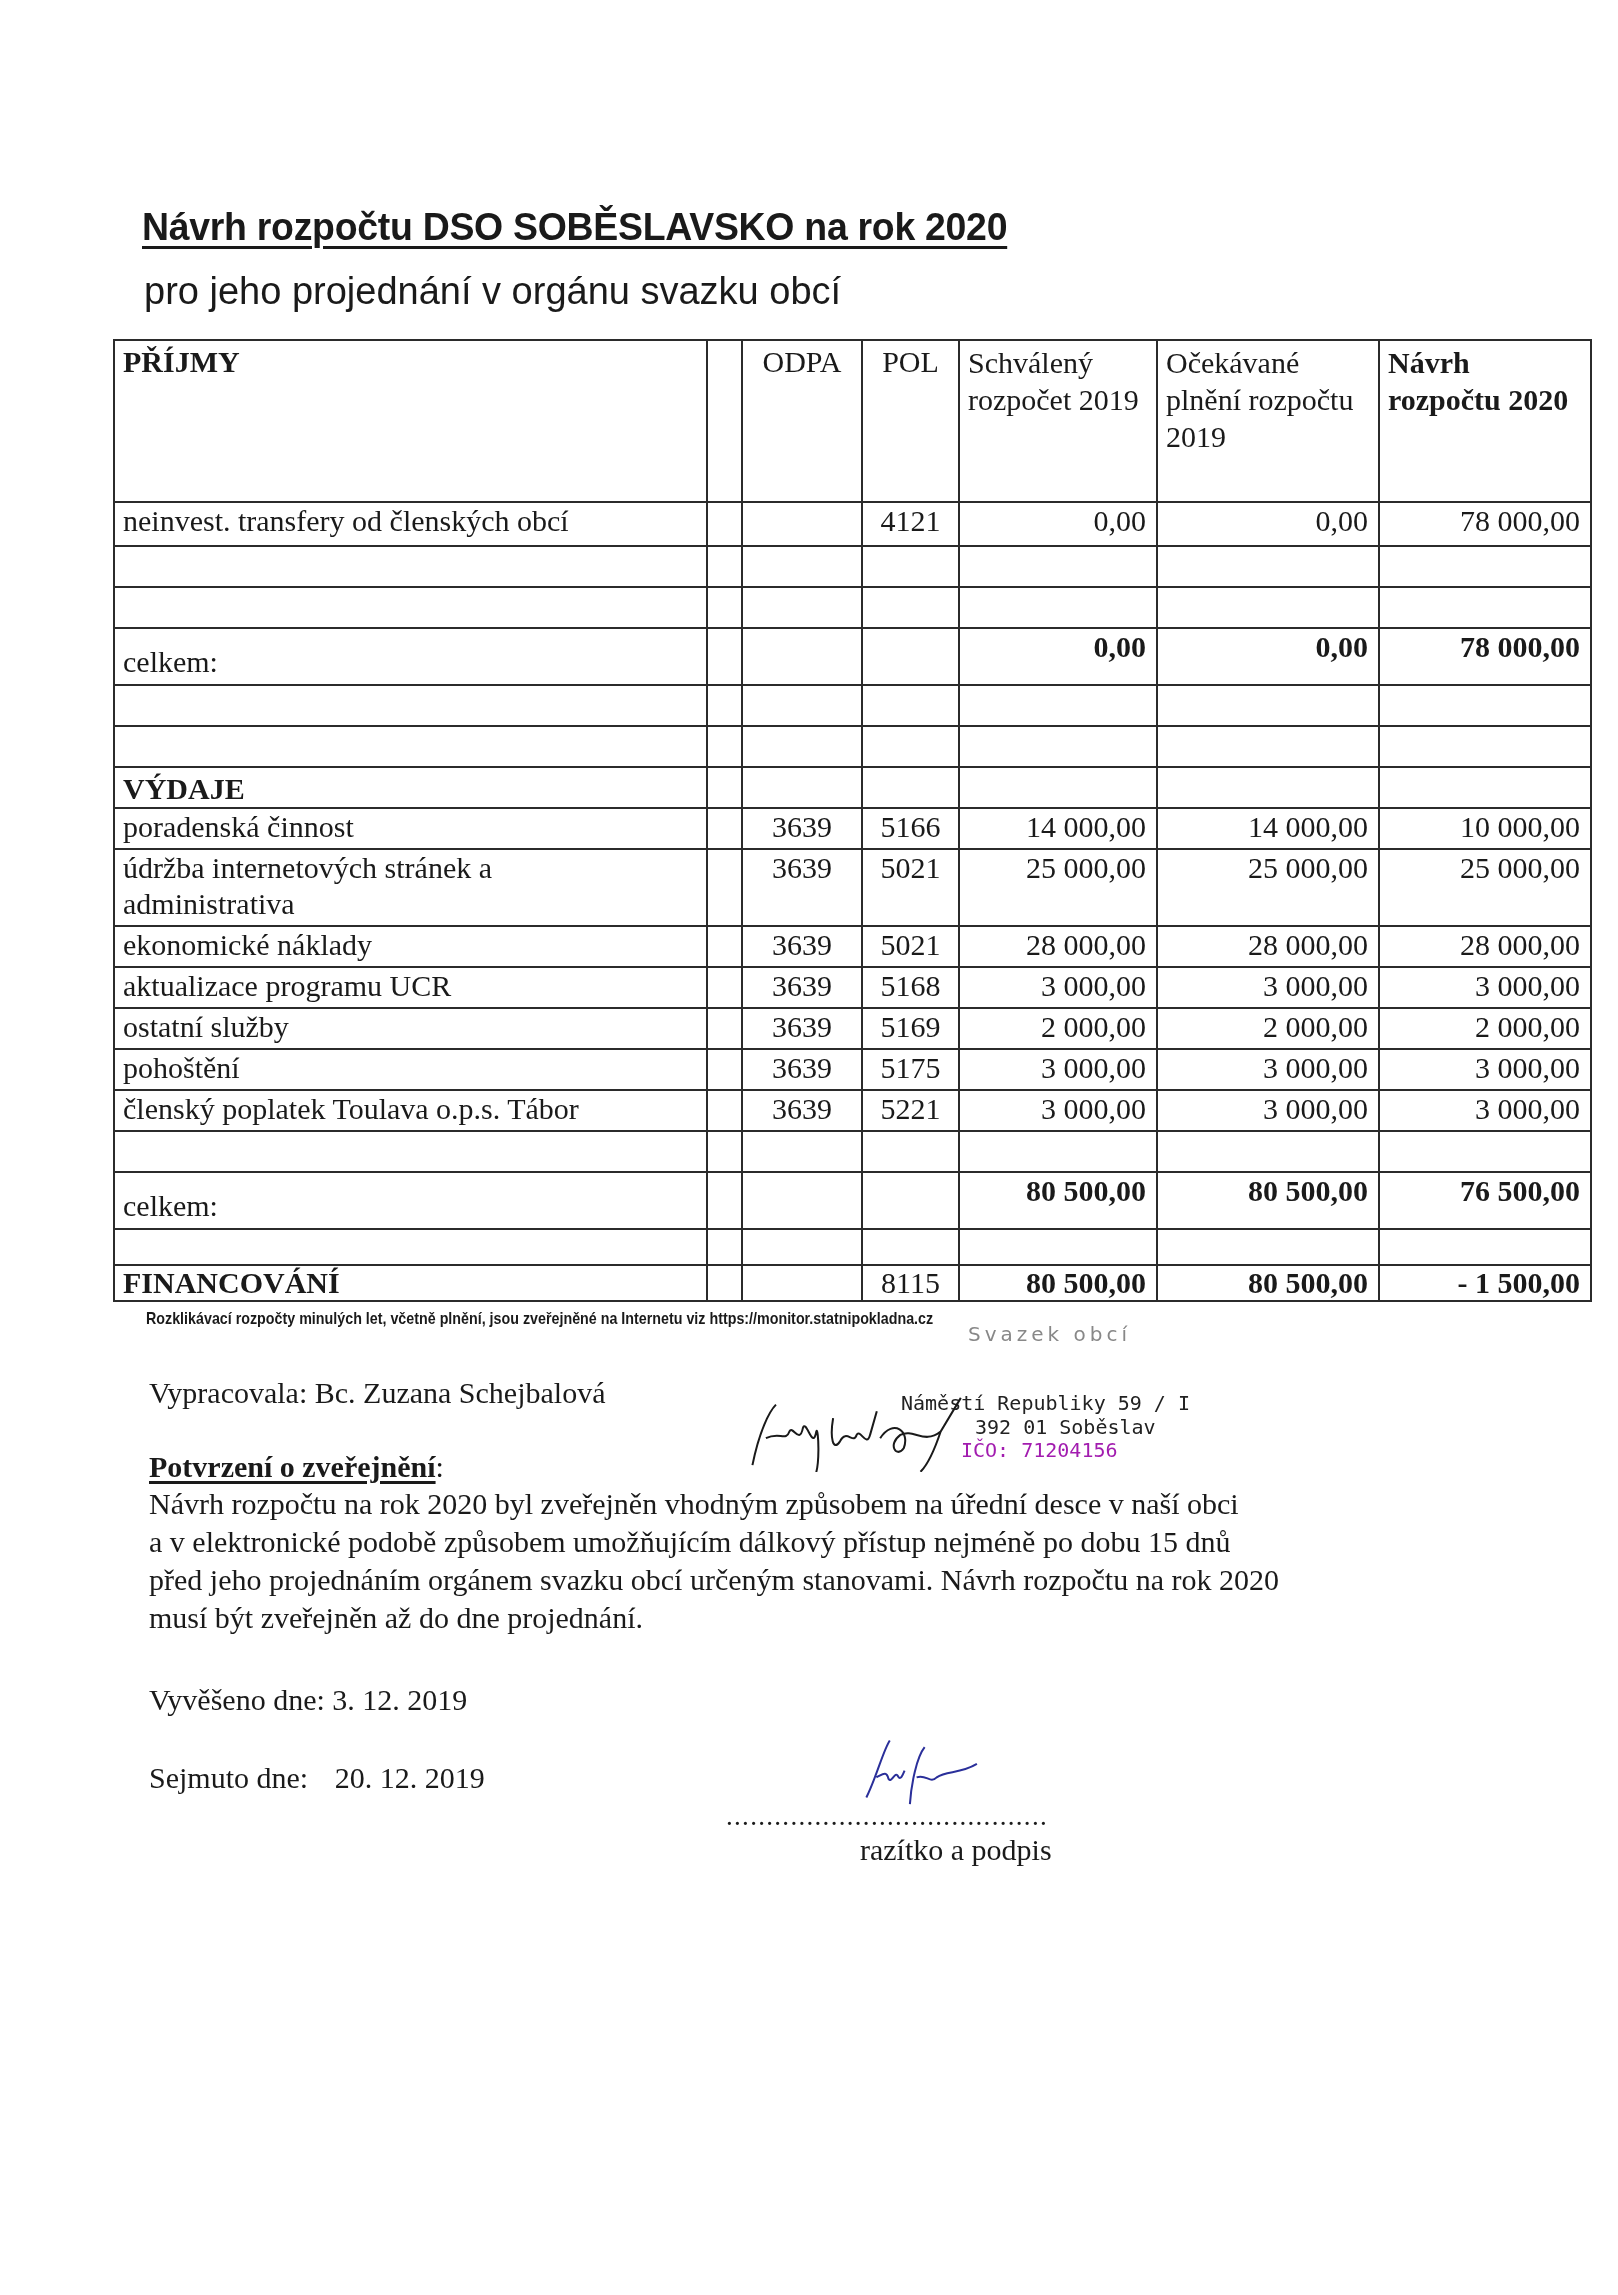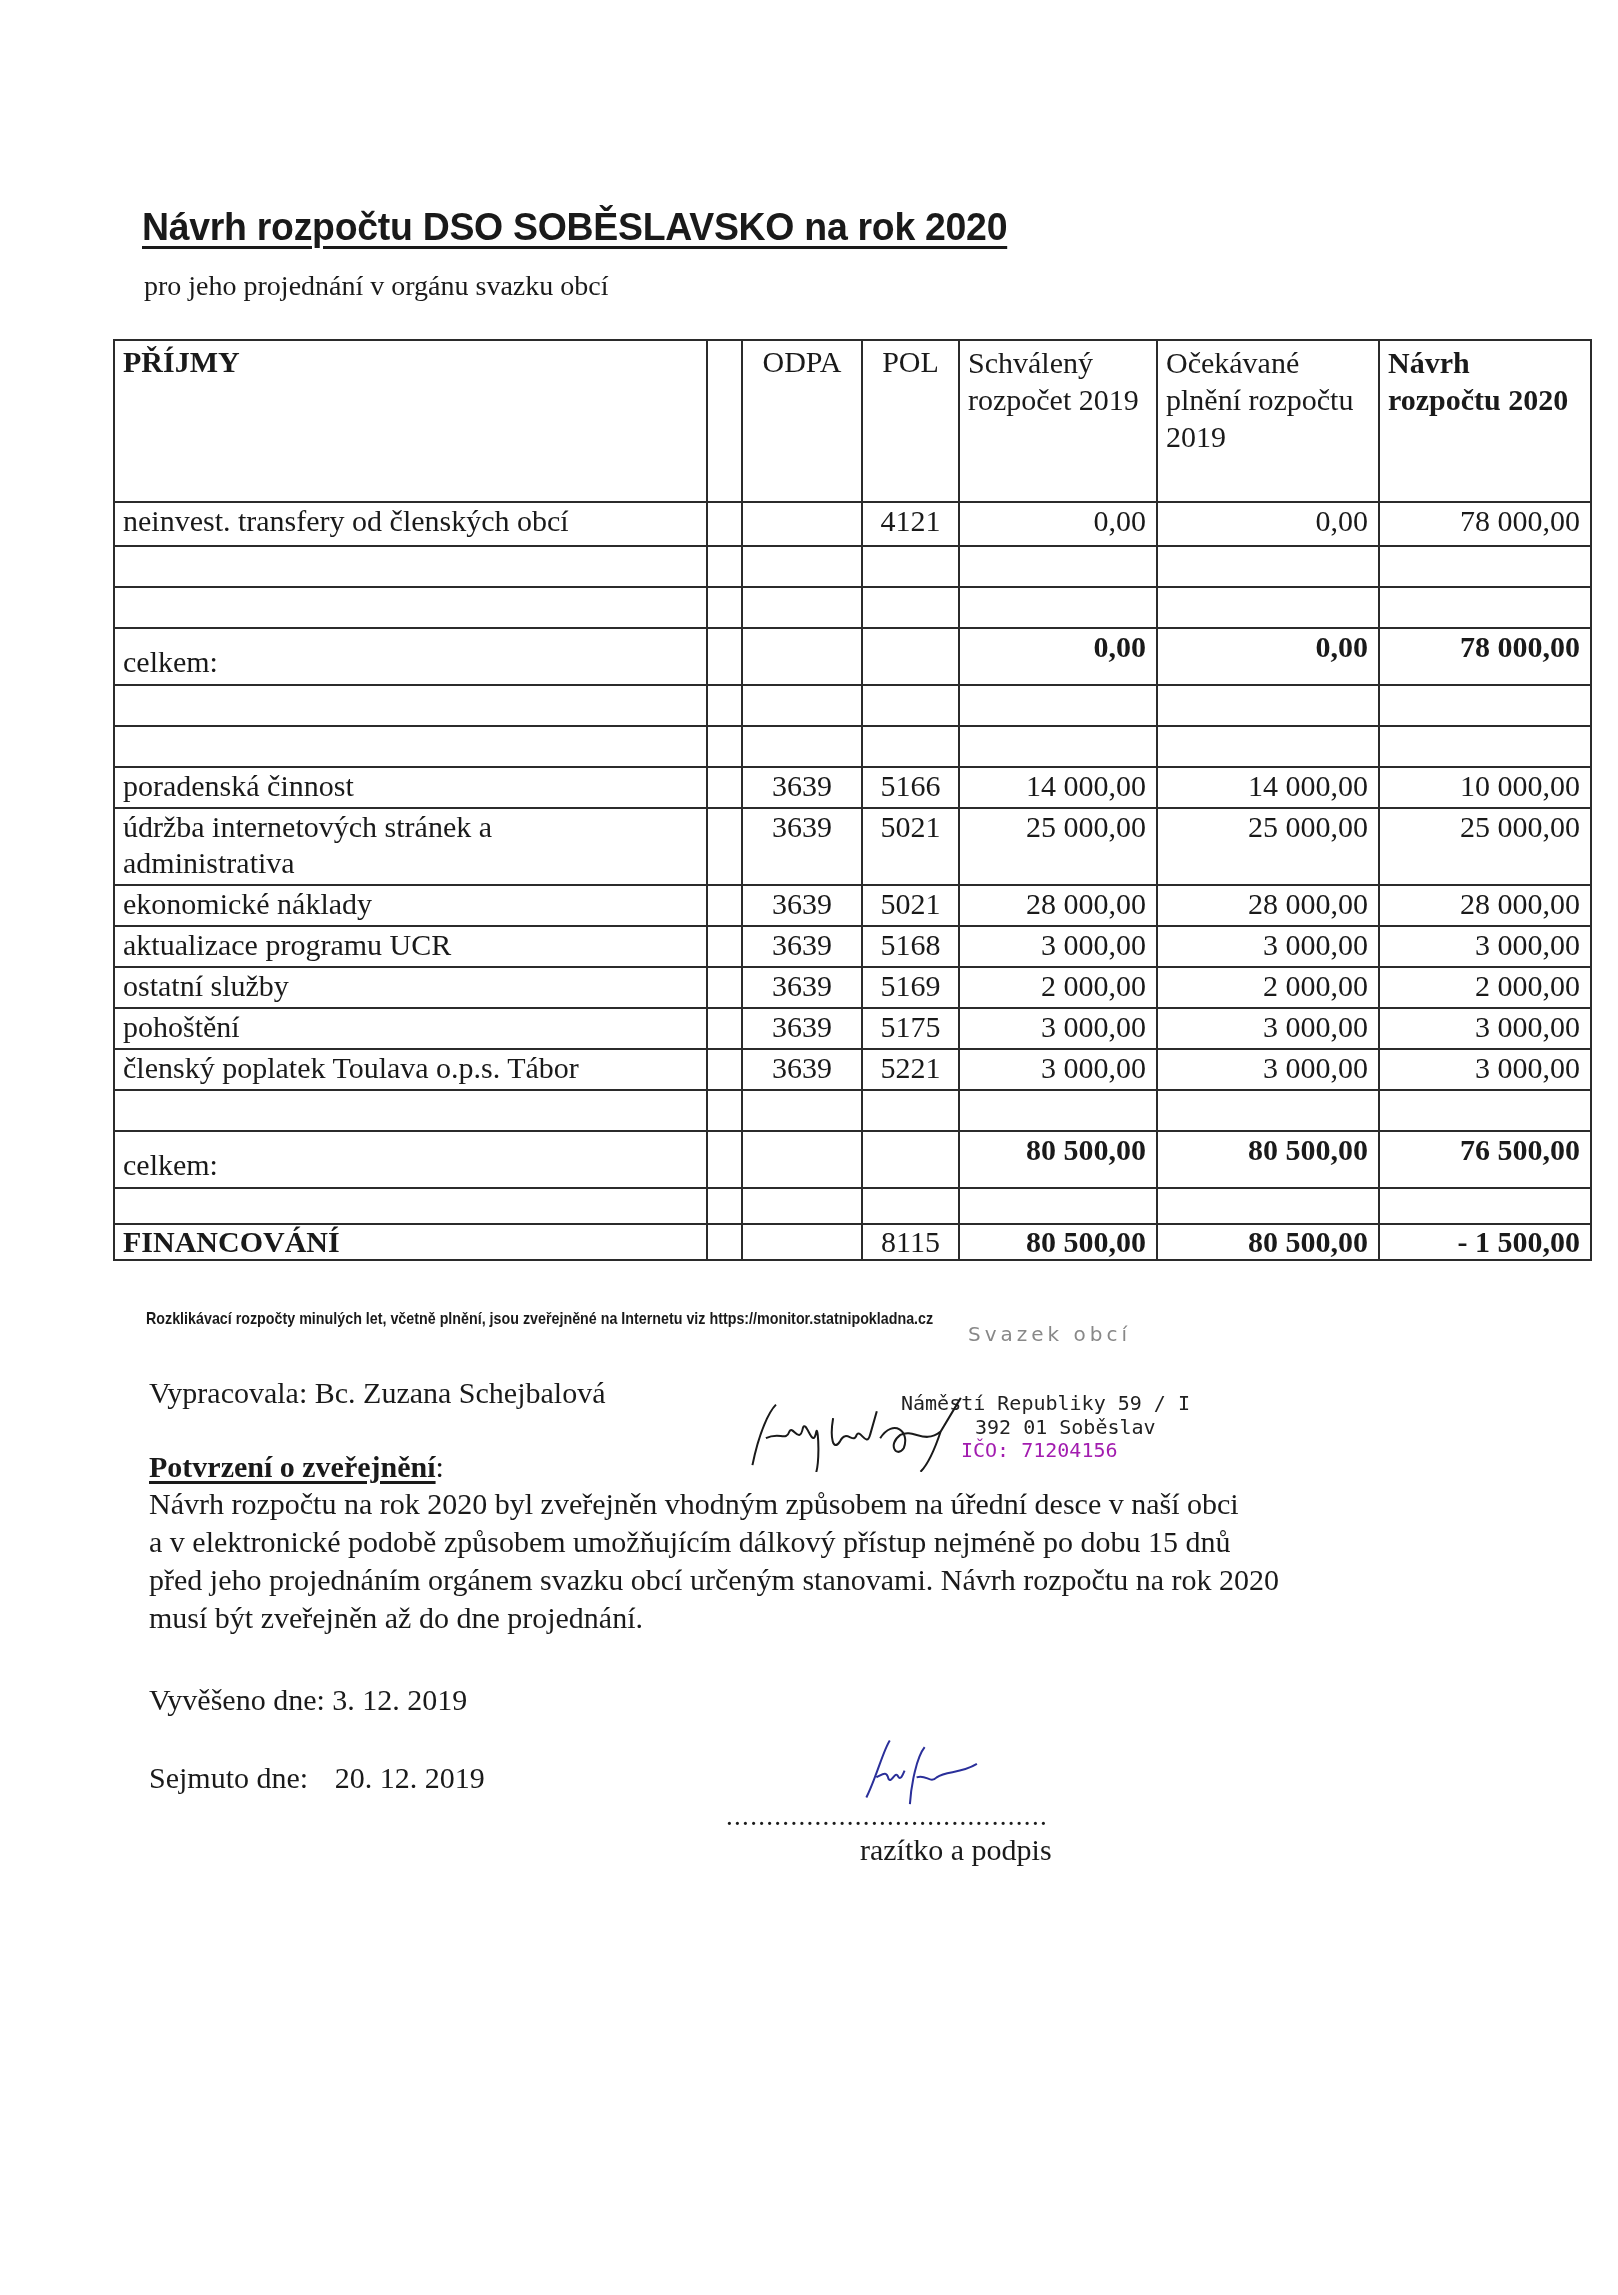--- a/index.html
+++ b/index.html
@@ -7,21 +7,21 @@
 
   #title {
     position: absolute; left: 142px; top: 205px;
     font-family: "Liberation Sans", sans-serif; font-weight: bold;
     font-size: 39px; letter-spacing: -0.3px;
     text-decoration: underline; text-decoration-thickness: 3.4px; text-underline-offset: 6px;
     transform: scaleX(0.96); transform-origin: left top;
   }
   #subtitle {
     position: absolute; left: 144px; top: 270px;
-    font-family: Liberation Serif, serif; font-size: 28px;
+    font-family: Liberation Sans, sans-serif; font-size: 38px;
   }
 
   
   #budget-table {
     position: absolute; left: 69px; top: 339px; width: 1477px;
     border-collapse: collapse; table-layout: fixed;
     font-family: "Liberation Serif", serif; font-size: 30px; margin-left: 44px;
   }
   #budget-table td {
     border: 2px solid #2b2b2b; padding: 0 8px; vertical-align: top; line-height: 36px;
@@ -154,20 +154,29 @@
     <tr class="h58">
         <td></td>
         <td></td>
         <td></td>
         <td></td>
         <td></td>
         <td></td>
         <td></td>
       </tr>
 
+    <tr class="h58">
+      <td class="b" style="vertical-align:bottom">VÝDAJE</td>
+      <td></td>
+        <td></td>
+        <td></td>
+        <td></td>
+        <td></td>
+        <td></td>
+    </tr>
 
     <tr class="h58">
       <td>poradenská činnost</td>
         <td></td>
       <td class="code">3639</td>
       <td class="code">5166</td>
       <td class="num">14 000,00</td>
       <td class="num">14 000,00</td>
       <td class="num">10 000,00</td>
     </tr>

